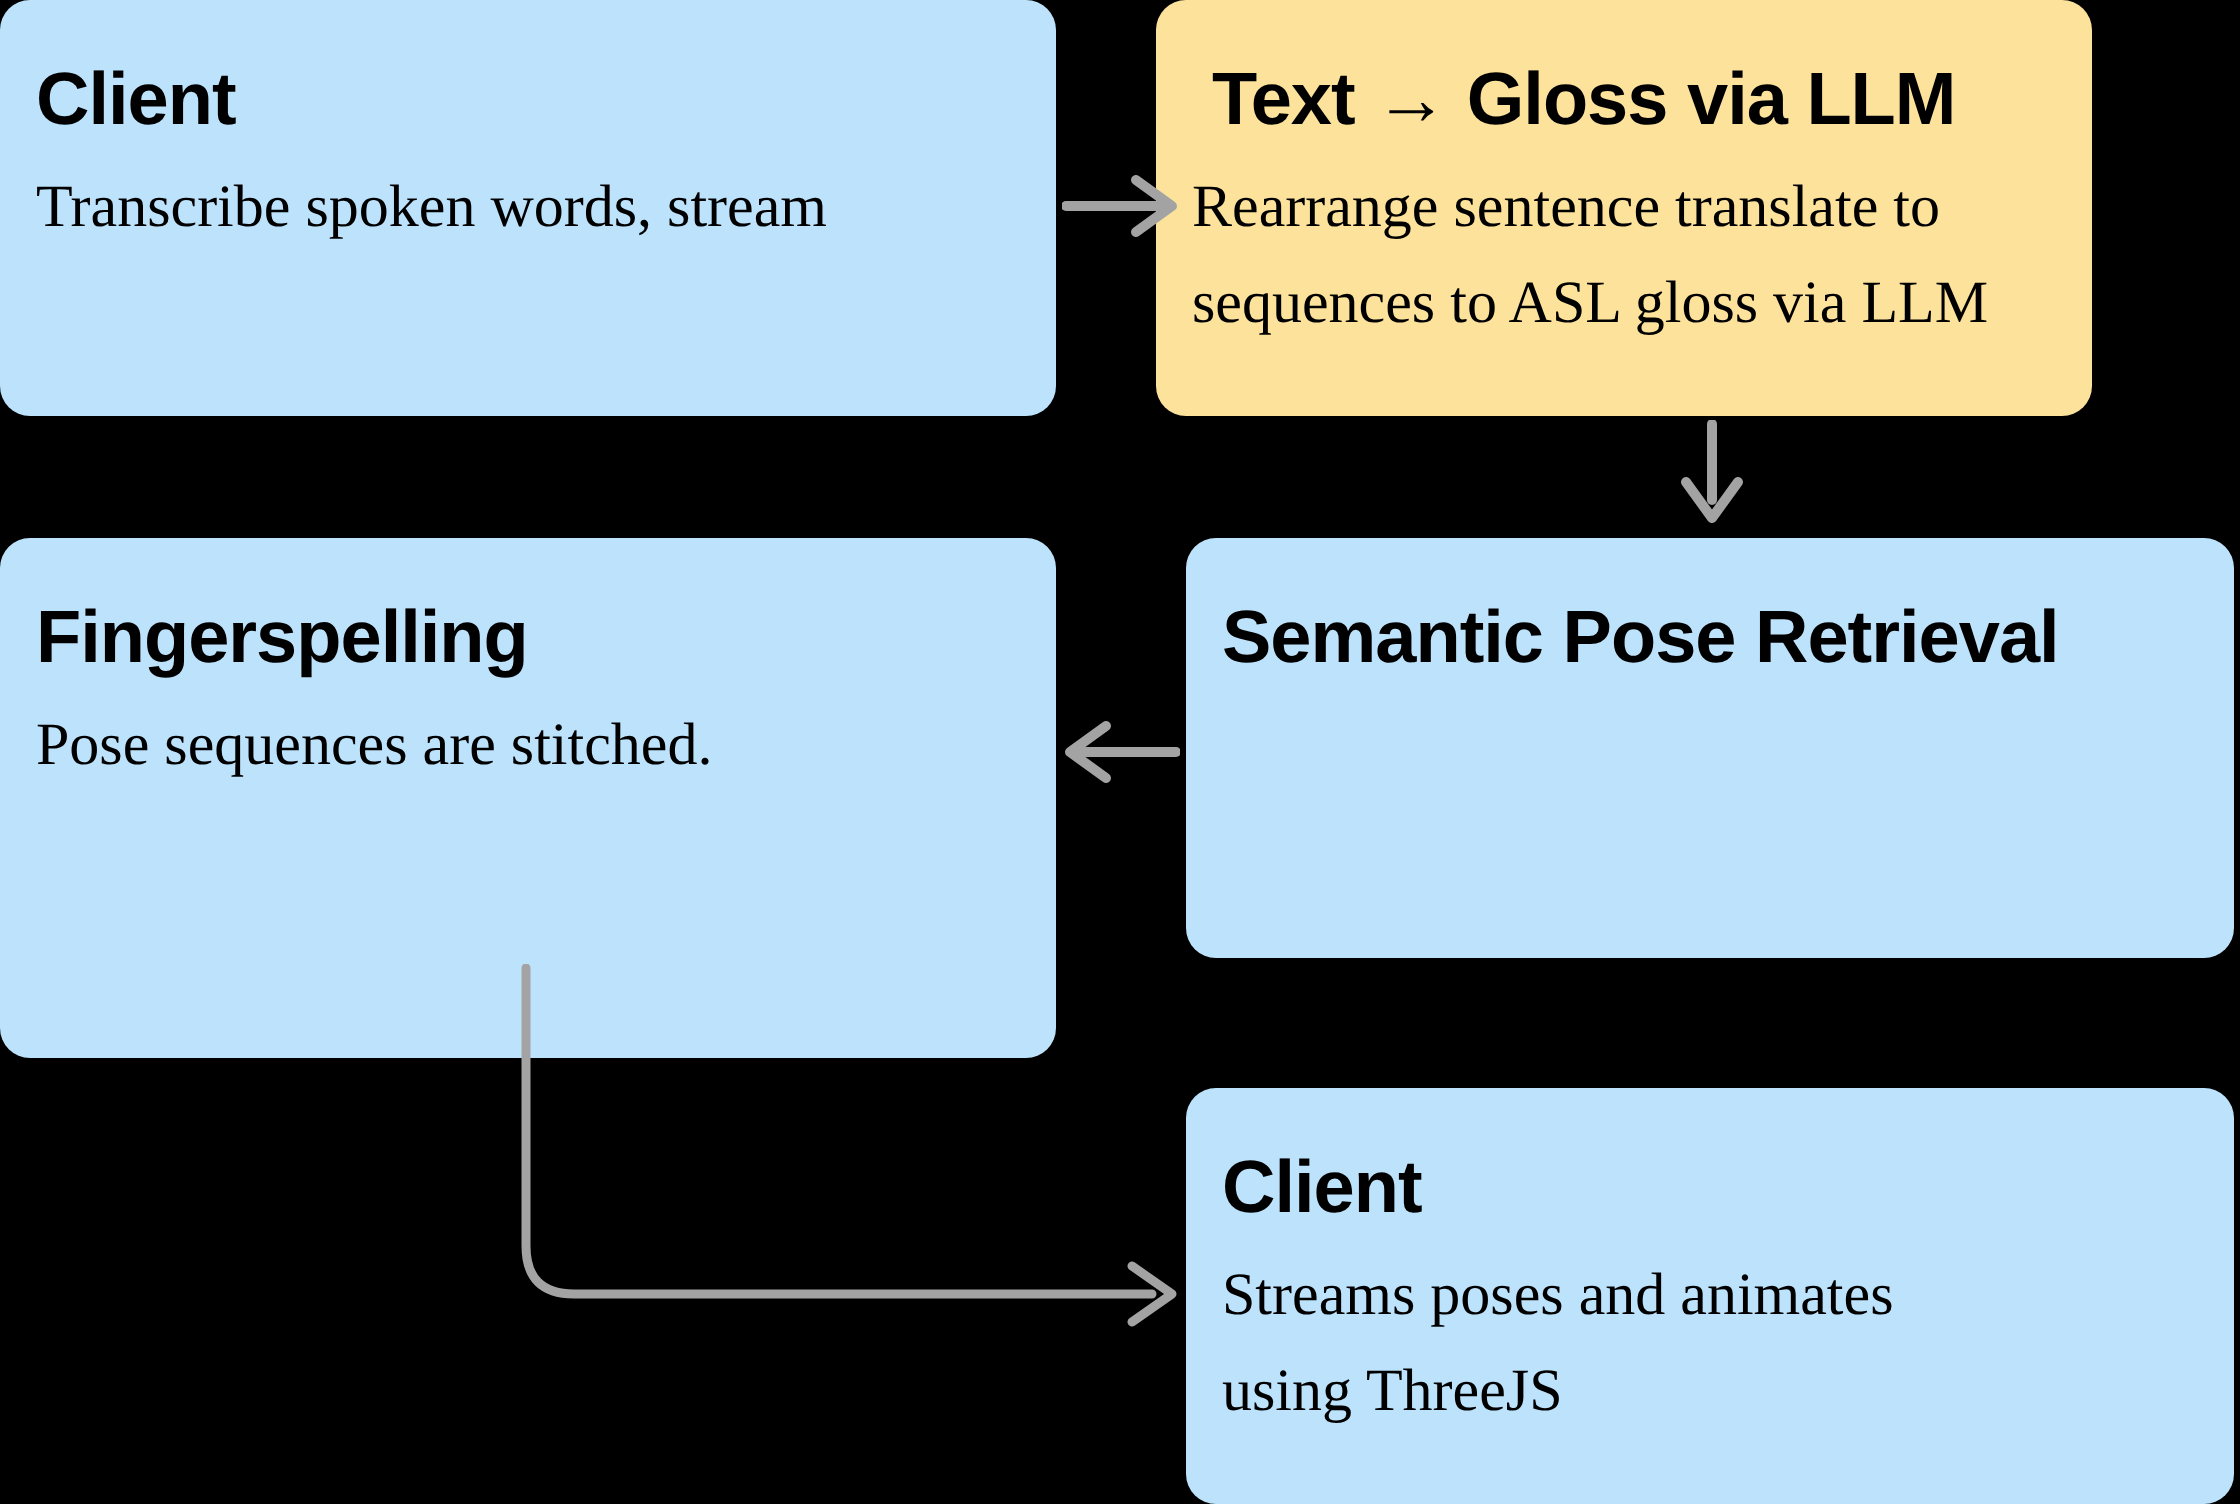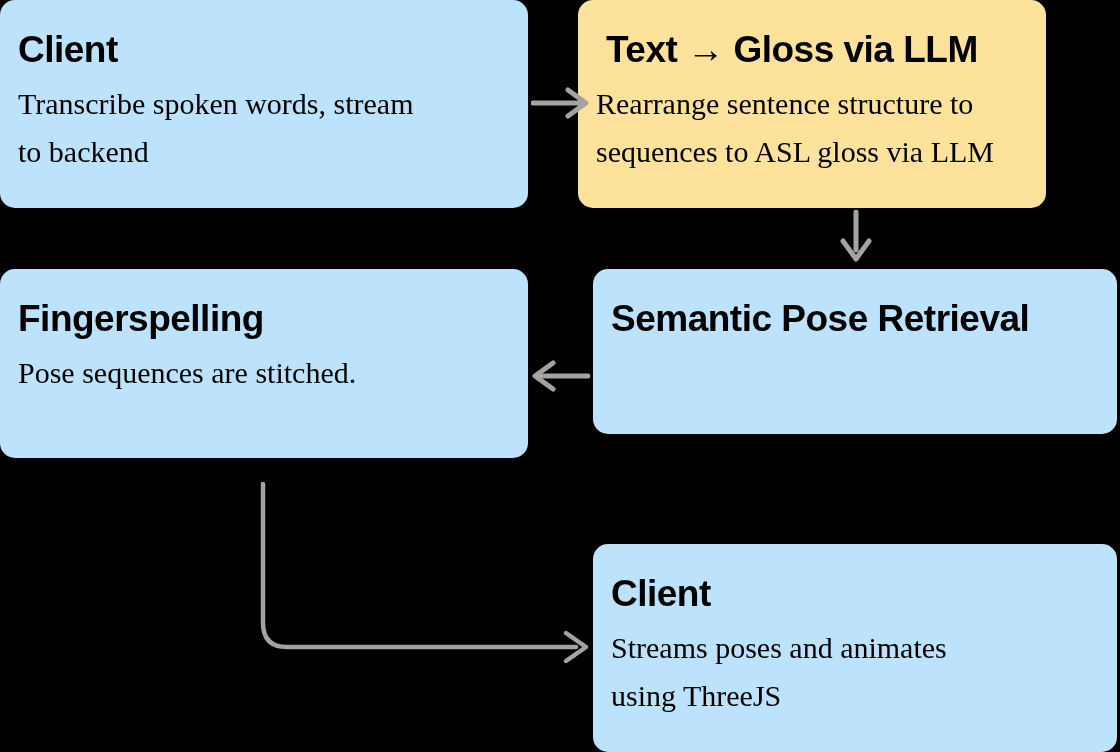--- a/index.html
+++ b/index.html
@@ -40,22 +40,22 @@
     font-weight: 400;
     line-height: 48px;
     white-space: nowrap;
     font-family: Liberation Serif, serif;
   }
   .indent-title h2 { padding-left: 10px; }
 
   
   .c1 { left: 0;     top: 0;     width: 528px; height: 208px; }
   .c2 { left: 578px; top: 0;     width: 468px; height: 208px; }
-  .c3 { left: 0;     top: 269px; width: 528px; height: 189px; }
-  .c4 { left: 593px; top: 269px; width: 524px; height: 165px; }
+  .c3 { left: 0;     top: 269px; width: 528px; height: 260px; }
+  .c4 { left: 593px; top: 269px; width: 524px; height: 210px; }
   .c5 { left: 593px; top: 544px; width: 524px; height: 208px; }
 
   .arrow { position: absolute; }
   .arrow svg { display: block; }
   .arrow path, .arrow polyline {
     fill: none;
     stroke: #A3A3A3;
     stroke-width: 5;
     stroke-linecap: round;
     stroke-linejoin: round;
@@ -67,26 +67,25 @@
   .a-elbow path, .a-elbow polyline { stroke-width: 4.5; }
 </style>
 </head>
 <body>
 
 <div class="stage">
 
   <section class="card blue c1">
     <h2>Client</h2>
     <p class="line">Transcribe spoken words, stream</p>
-    <p class="line">to backend</p>
   </section>
 
   <section class="card yellow c2 indent-title">
     <h2>Text → Gloss via LLM</h2>
-    <p class="line">Rearrange sentence structure to</p>
+    <p class="line">Rearrange sentence translate to</p>
     <p class="line">sequences to ASL gloss via LLM</p>
   </section>
 
   <section class="card blue c3">
     <h2>Fingerspelling</h2>
     <p class="line">Pose sequences are stitched.</p>
   </section>
 
   <section class="card blue c4">
     <h2>Semantic Pose Retrieval</h2>

